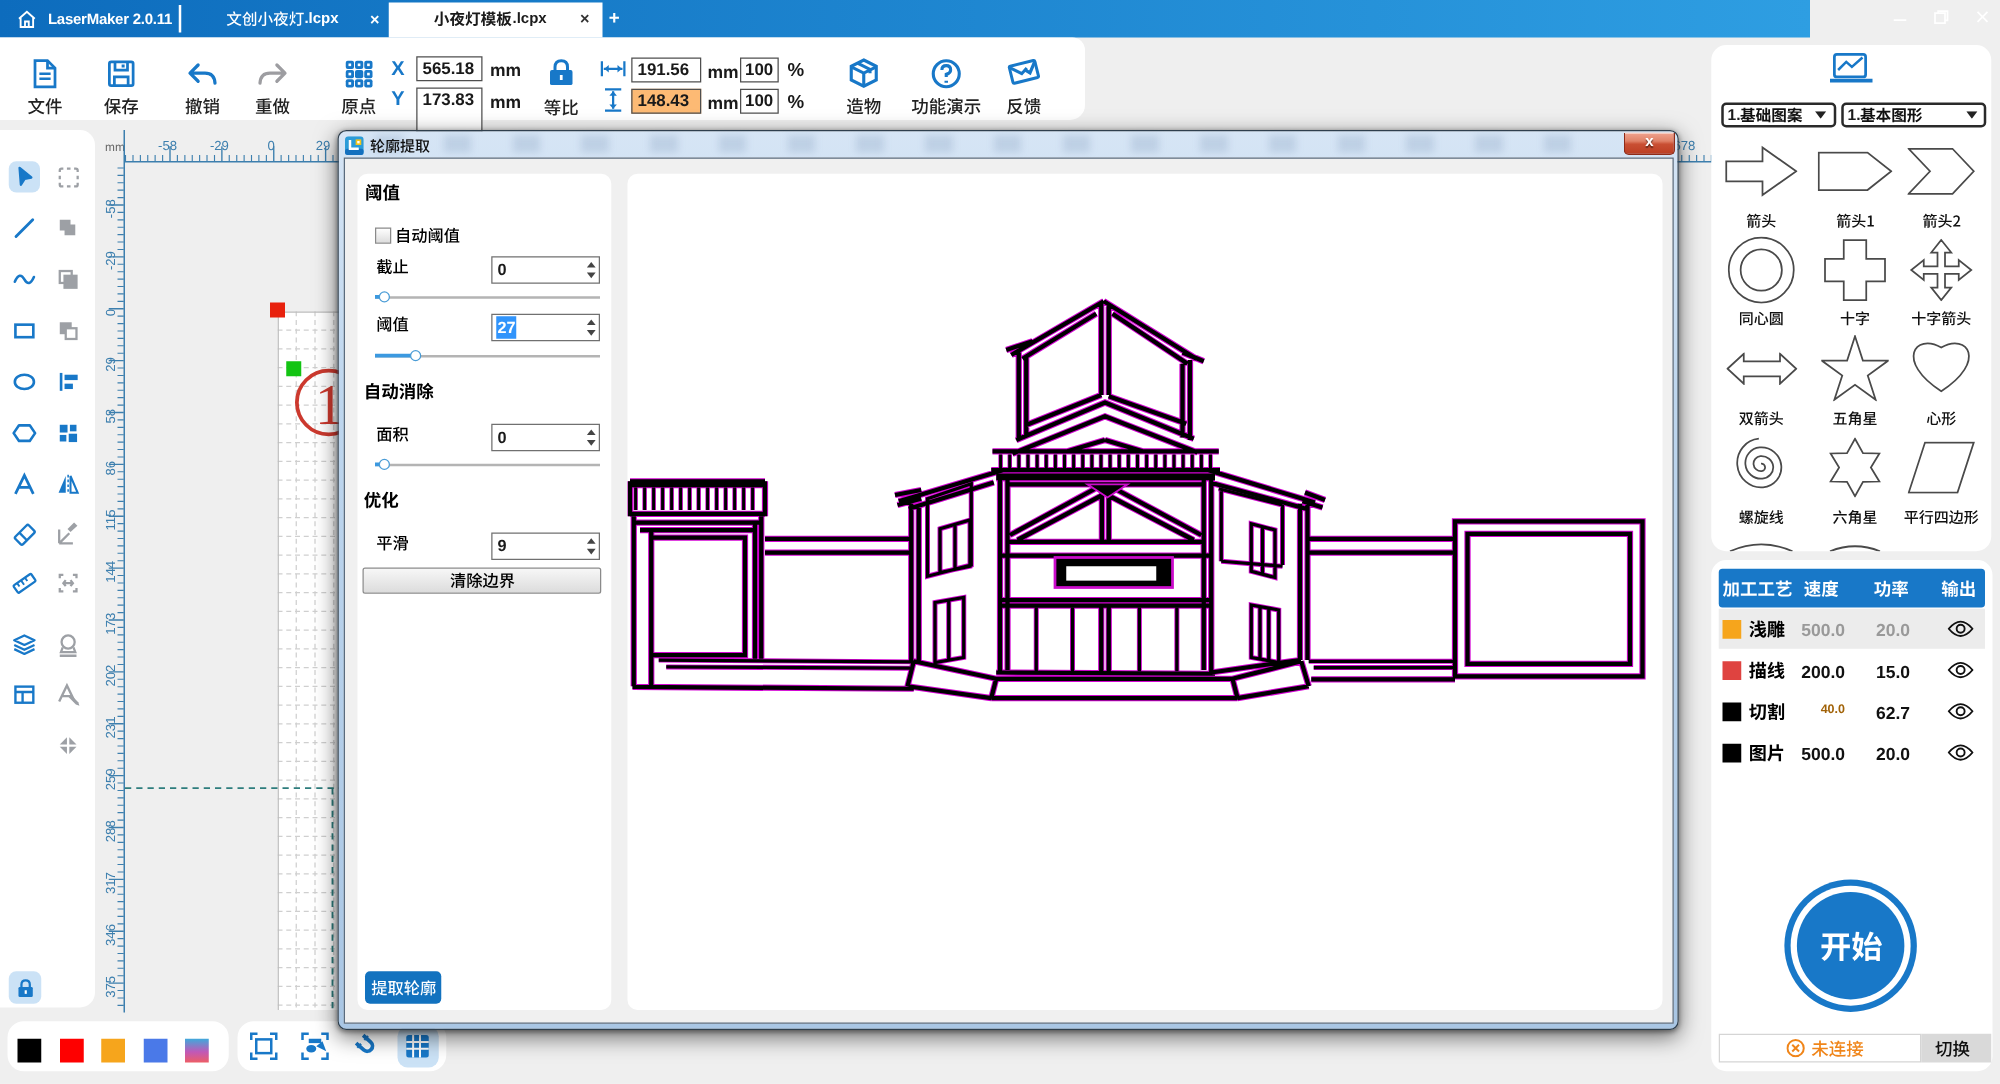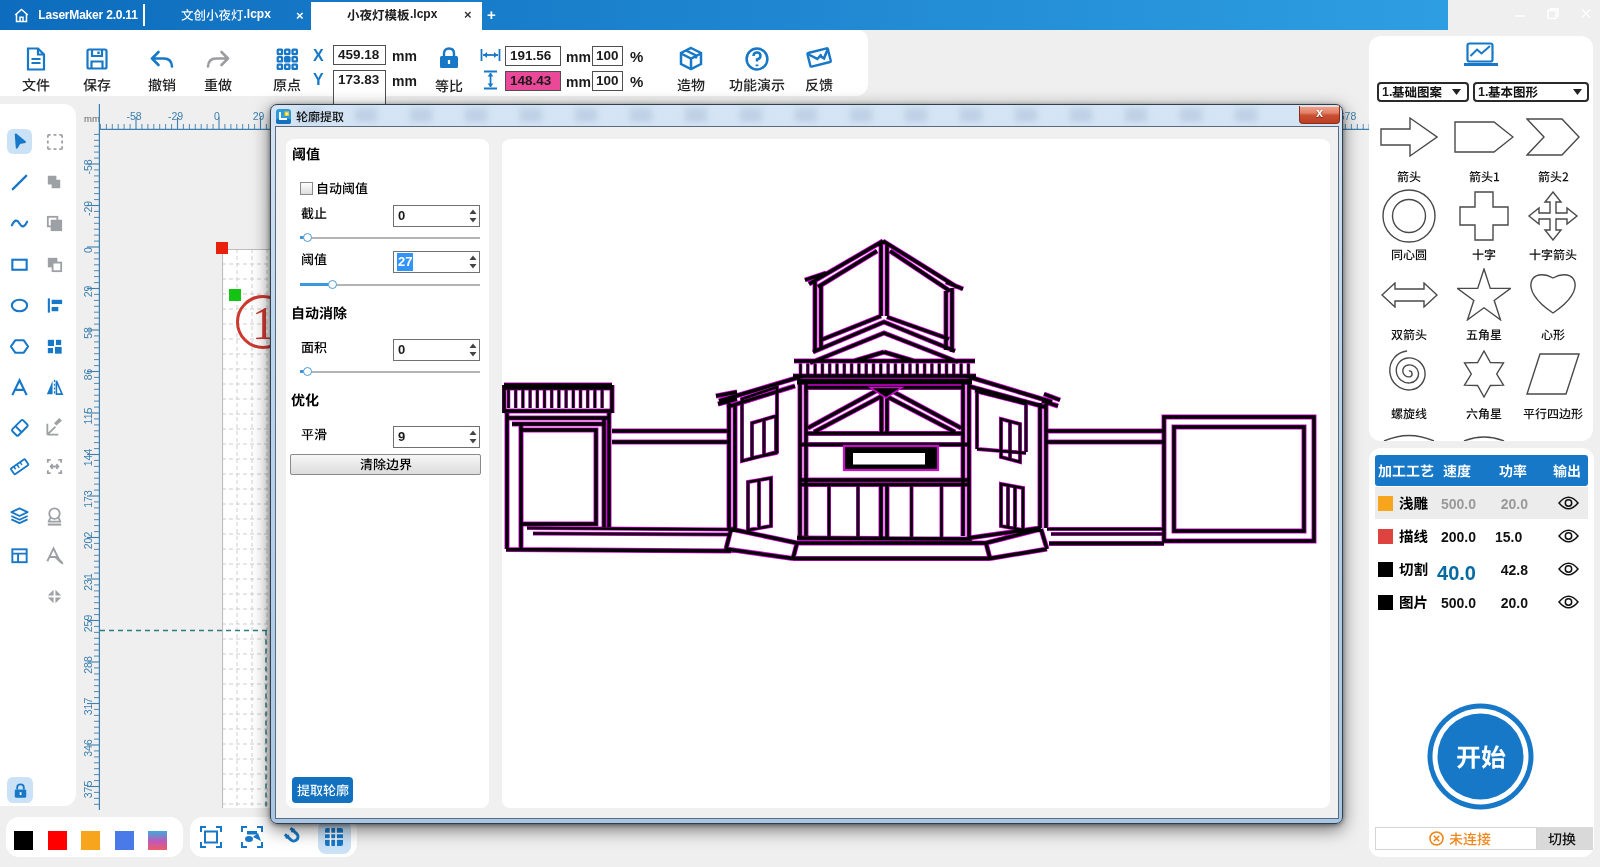--- a/index.html
+++ b/index.html
@@ -101,21 +101,21 @@
     <rect x="13.2" y="20.7" width="2.1" height="2.1" fill="#fff"></rect>
     <rect x="18.4" y="18.4" width="6.6" height="6.6" rx="1.6" fill="#1878C8"></rect>
     <rect x="20.7" y="20.7" width="2.1" height="2.1" fill="#fff"></rect>
   </svg>
 <svg width="28.0" height="18.2" viewBox="0 0 28.0 18.2" style="position:absolute;left:273.0px;top:76.0px;overflow:visible;" fill="#222">
     <use href="#gm539F" transform="translate(0.0,14.28) scale(0.01400,-0.01400)"></use>
     <use href="#gm70B9" transform="translate(14.0,14.28) scale(0.01400,-0.01400)"></use>
   </svg>
 <div class="abs num" style="left:313px;top:47px;font-size:16px;color:#1878C8">X</div>
 <div class="abs num" style="left:313px;top:71px;font-size:16px;color:#1878C8">Y</div>
-<div class="abs num" style="left:333px;top:45px;width:53px;height:20px;border:1.5px solid #4F4F4F;background:#fff;font-size:13.5px;line-height:18px;padding-left:4px">459.18</div>
+<div class="abs num" style="left:333px;top:45px;width:53px;height:20px;border:1.5px solid #4F4F4F;background:#fff;font-size:13.5px;line-height:18px;padding-left:4px">565.18</div>
 <div class="abs num" style="left:333px;top:70px;width:53px;height:36px;border:1.5px solid #4F4F4F;background:#fff;font-size:13.5px;line-height:18px;padding-left:4px">173.83</div>
 <div class="abs num" style="left:392px;top:48px;font-size:14px">mm</div>
 <div class="abs num" style="left:392px;top:73px;font-size:14px">mm</div>
 <svg class="abs" style="left:435.0px;top:44.0px" width="28" height="28" viewBox="0 0 28 28">
     <g fill="none" stroke="#1878C8" stroke-width="2.4">
       <rect x="5" y="12" width="18" height="12" rx="1.5" fill="#1878C8" stroke="none"></rect>
       <path d="M9 12V9.5Q9 4.5 14 4.5T19 9.5V12"></path>
       <rect x="12.9" y="16" width="2.2" height="4" fill="#fff" stroke="none"></rect>
     </g>
   </svg>
@@ -129,21 +129,21 @@
     <path d="M7 4 3.5 7 7 10Z" stroke="none"></path>
     <path d="M14 4 17.5 7 14 10Z" stroke="none"></path>
   </svg>
 <svg class="abs" style="left:483px;top:70px" width="15" height="20" viewBox="0 0 15 20" stroke="#1878C8" stroke-width="1.8" fill="#1878C8">
     <path d="M1 1.5H14M1 18.5H14" fill="none"></path>
     <path d="M7.5 3V17" fill="none"></path>
     <path d="M4.5 6.5 7.5 3 10.5 6.5Z" stroke="none"></path>
     <path d="M4.5 13.5 7.5 17 10.5 13.5Z" stroke="none"></path>
   </svg>
 <div class="abs num" style="left:505px;top:46px;width:56px;height:20px;border:1.5px solid #4F4F4F;background:#fff;font-size:13.5px;line-height:18px;padding-left:4px">191.56</div>
-<div class="abs num" style="left:505px;top:71px;width:56px;height:20px;border:1.5px solid #4F4F4F;background:#ec4899;font-size:13.5px;line-height:18px;padding-left:4px">148.43</div>
+<div class="abs num" style="left:505px;top:71px;width:56px;height:20px;border:1.5px solid #4F4F4F;background:#fdba74;font-size:13.5px;line-height:18px;padding-left:4px">148.43</div>
 <div class="abs num" style="left:566px;top:49px;font-size:14px">mm</div>
 <div class="abs num" style="left:566px;top:74px;font-size:14px">mm</div>
 <div class="abs num" style="left:592px;top:46px;width:31px;height:20px;border:1.5px solid #4F4F4F;background:#fff;font-size:13.5px;line-height:18px;padding-left:3px">100</div>
 <div class="abs num" style="left:592px;top:71px;width:31px;height:20px;border:1.5px solid #4F4F4F;background:#fff;font-size:13.5px;line-height:18px;padding-left:3px">100</div>
 <div class="abs num" style="left:630px;top:48px;font-size:15px">%</div>
 <div class="abs num" style="left:630px;top:73px;font-size:15px">%</div>
 <svg class="abs" style="left:677.0px;top:45.0px" width="28" height="28" viewBox="0 0 28 28">
     <g fill="none" stroke="#1878C8" stroke-width="2.5">
       <path d="M14 3 24 8V19L14 24 4 19V8Z"></path>
       <path d="M4 8.5 14 13.5 24 8.5M14 13.5V24"></path>
@@ -924,32 +924,32 @@
 <svg class="abs" style="left:1558px;top:496.0px" width="21" height="14" viewBox="0 0 21 14" fill="none" stroke="#111" stroke-width="1.5">
     <path d="M1 7Q10.5 -4.5 20 7Q10.5 18.5 1 7Z"></path>
     <circle cx="10.5" cy="7" r="3.2"></circle>
   </svg>
 <div class="abs" style="left:1378px;top:528.5px;width:15px;height:15px;background:#DF4340"></div>
 <svg width="29.0" height="18.9" viewBox="0 0 29.0 18.9" style="position:absolute;left:1399.0px;top:526.5px;overflow:visible;" fill="#000">
     <use href="#gb63CF" transform="translate(0.0,14.79) scale(0.01450,-0.01450)"></use>
     <use href="#gb7EBF" transform="translate(14.5,14.79) scale(0.01450,-0.01450)"></use>
   </svg>
 <div class="abs num" style="left:1436px;top:528.5px;width:40px;text-align:right;font-size:14px;color:#111">200.0</div>
-<div class="abs num" style="left:1495px;top:528.5px;width:33px;text-align:left;font-size:14px;color:#111">15.0</div>
+<div class="abs num" style="left:1495px;top:528.5px;width:33px;text-align:right;font-size:14px;color:#111">15.0</div>
 <svg class="abs" style="left:1558px;top:529.0px" width="21" height="14" viewBox="0 0 21 14" fill="none" stroke="#111" stroke-width="1.5">
     <path d="M1 7Q10.5 -4.5 20 7Q10.5 18.5 1 7Z"></path>
     <circle cx="10.5" cy="7" r="3.2"></circle>
   </svg>
 <div class="abs" style="left:1378px;top:561.5px;width:15px;height:15px;background:#000"></div>
 <svg width="29.0" height="18.9" viewBox="0 0 29.0 18.9" style="position:absolute;left:1399.0px;top:559.5px;overflow:visible;" fill="#000">
     <use href="#gb5207" transform="translate(0.0,14.79) scale(0.01450,-0.01450)"></use>
     <use href="#gb5272" transform="translate(14.5,14.79) scale(0.01450,-0.01450)"></use>
   </svg>
-<div class="abs num" style="left:1436px;top:561.5px;width:40px;text-align:right;font-size:20px;color:#0369a1">40.0</div>
-<div class="abs num" style="left:1495px;top:561.5px;width:33px;text-align:right;font-size:14px;color:#111">42.8</div>
+<div class="abs num" style="left:1436px;top:561.5px;width:40px;text-align:right;font-size:10px;color:#a16207">40.0</div>
+<div class="abs num" style="left:1495px;top:561.5px;width:33px;text-align:right;font-size:14px;color:#111">62.7</div>
 <svg class="abs" style="left:1558px;top:562.0px" width="21" height="14" viewBox="0 0 21 14" fill="none" stroke="#111" stroke-width="1.5">
     <path d="M1 7Q10.5 -4.5 20 7Q10.5 18.5 1 7Z"></path>
     <circle cx="10.5" cy="7" r="3.2"></circle>
   </svg>
 <div class="abs" style="left:1378px;top:594.5px;width:15px;height:15px;background:#000"></div>
 <svg width="29.0" height="18.9" viewBox="0 0 29.0 18.9" style="position:absolute;left:1399.0px;top:592.5px;overflow:visible;" fill="#000">
     <use href="#gb56FE" transform="translate(0.0,14.79) scale(0.01450,-0.01450)"></use>
     <use href="#gb7247" transform="translate(14.5,14.79) scale(0.01450,-0.01450)"></use>
   </svg>
 <div class="abs num" style="left:1436px;top:594.5px;width:40px;text-align:right;font-size:14px;color:#111">500.0</div>

